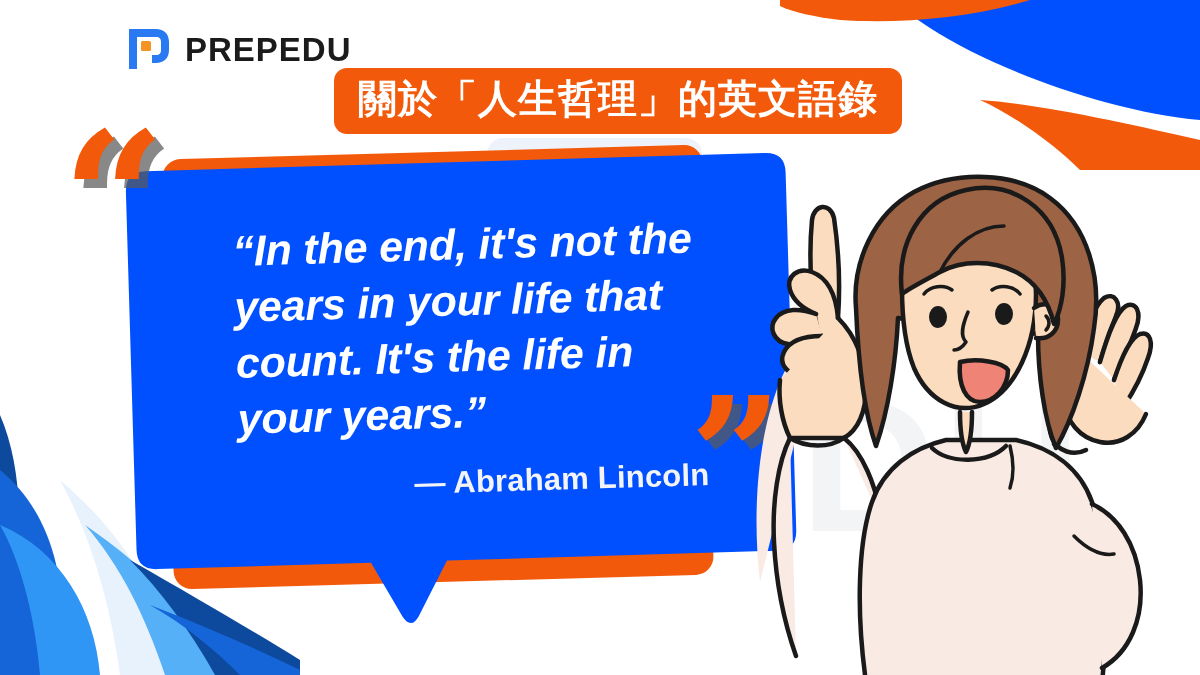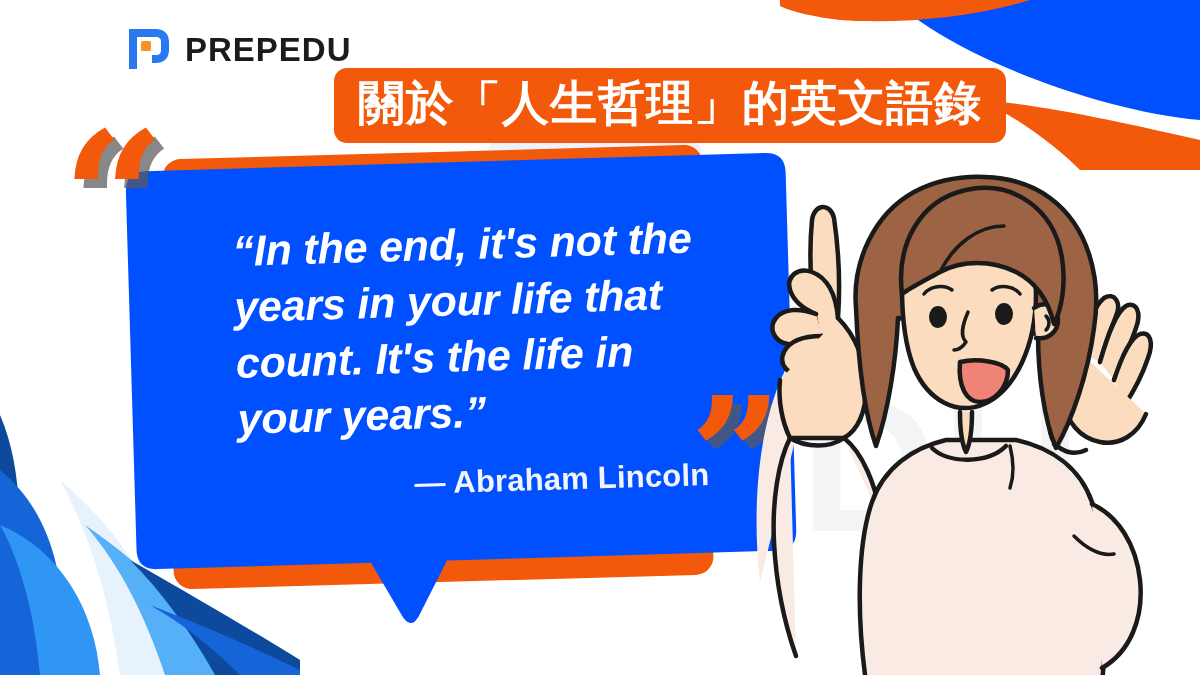--- a/index.html
+++ b/index.html
@@ -60,21 +60,21 @@
 
   
   #title-pill {
     position: absolute;
     left: 334px;
     top: 68px;
     background: #F2590A;
     border-radius: 13px;
     padding: 9px 24px 13px 24px;
     color: #ffffff;
-    font-size: 47px;
+    font-size: 39px;
     font-weight: 700;
     letter-spacing: 1px;
     line-height: 1.12;
     white-space: nowrap;
   }
 
   
   #ghost-card {
     position: absolute;
     left: 487px;

